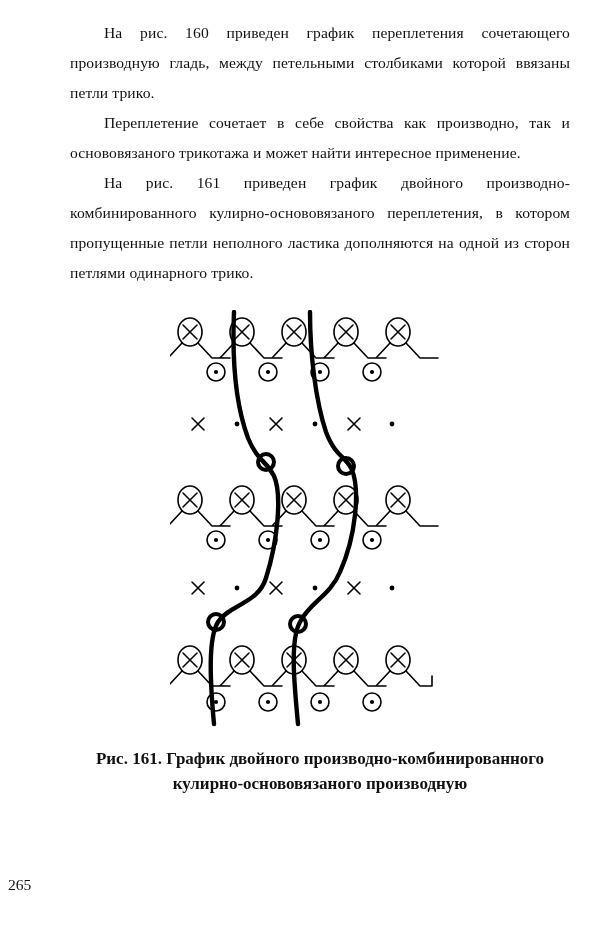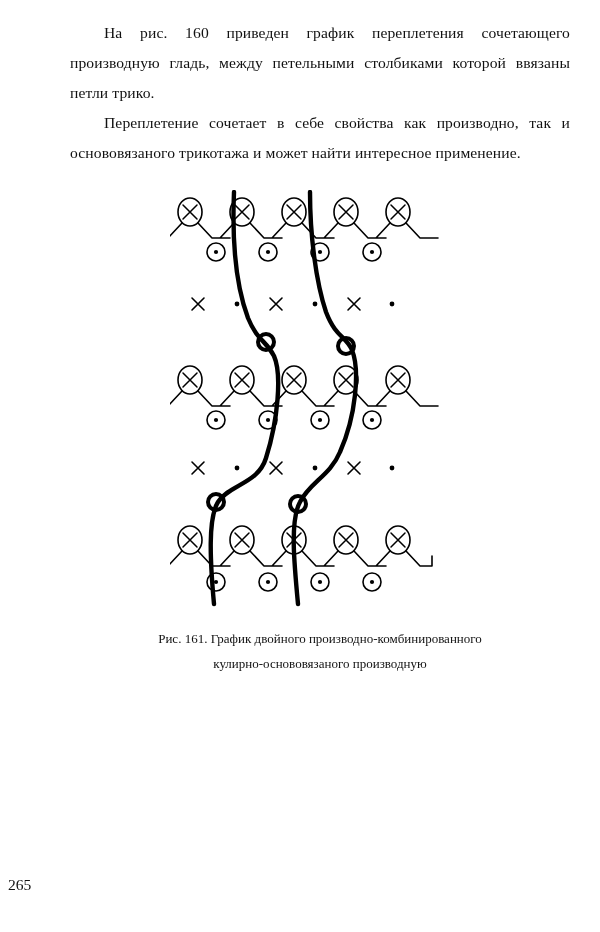--- a/index.html
+++ b/index.html
@@ -37,24 +37,25 @@
   .figure-wrap {
     margin-top: 22px;
     display: flex;
     justify-content: center;
   }
   .figure-svg {
     display: block;
   }
   .caption {
     margin-top: 16px;
-    font-size: 13px;
+    font-size: 17px;
     line-height: 25px;
     text-align: center;
     padding: 0 6px;
+    font-weight: bold;
   }
   .caption span {
     display: block;
   }
   .page-number {
     position: absolute;
     left: 0;
     right: 0;
     bottom: 38px;
     text-align: left;
@@ -62,20 +63,21 @@
   }
 </style>
 </head>
 <body>
 
 <div class="page">
 
   <div class="body-text">
     <p>На рис. 160 приведен график переплетения сочетающего производную гладь, между петельными столбиками которой ввязаны петли трико.</p>
     <p>Переплетение сочетает в себе свойства как производно, так и основовязаного трикотажа и может найти интересное применение.</p>
+    <p>На рис. 161 приведен график двойного производно-комбинированного кулирно-основовязаного переплетения, в котором пропущенные петли неполного ластика дополняются на одной из сторон петлями одинарного трико.</p>
   </div>
 
   <div class="figure-wrap">
     <svg class="figure-svg" width="300" height="420" viewBox="0 0 300 420" xmlns="http://www.w3.org/2000/svg">
       <g fill="none" stroke="#000000" stroke-width="1.6" stroke-linecap="round" stroke-linejoin="round">
 
         <g>
 
           <g>
             <ellipse cx="20" cy="22" rx="12" ry="14"></ellipse>

